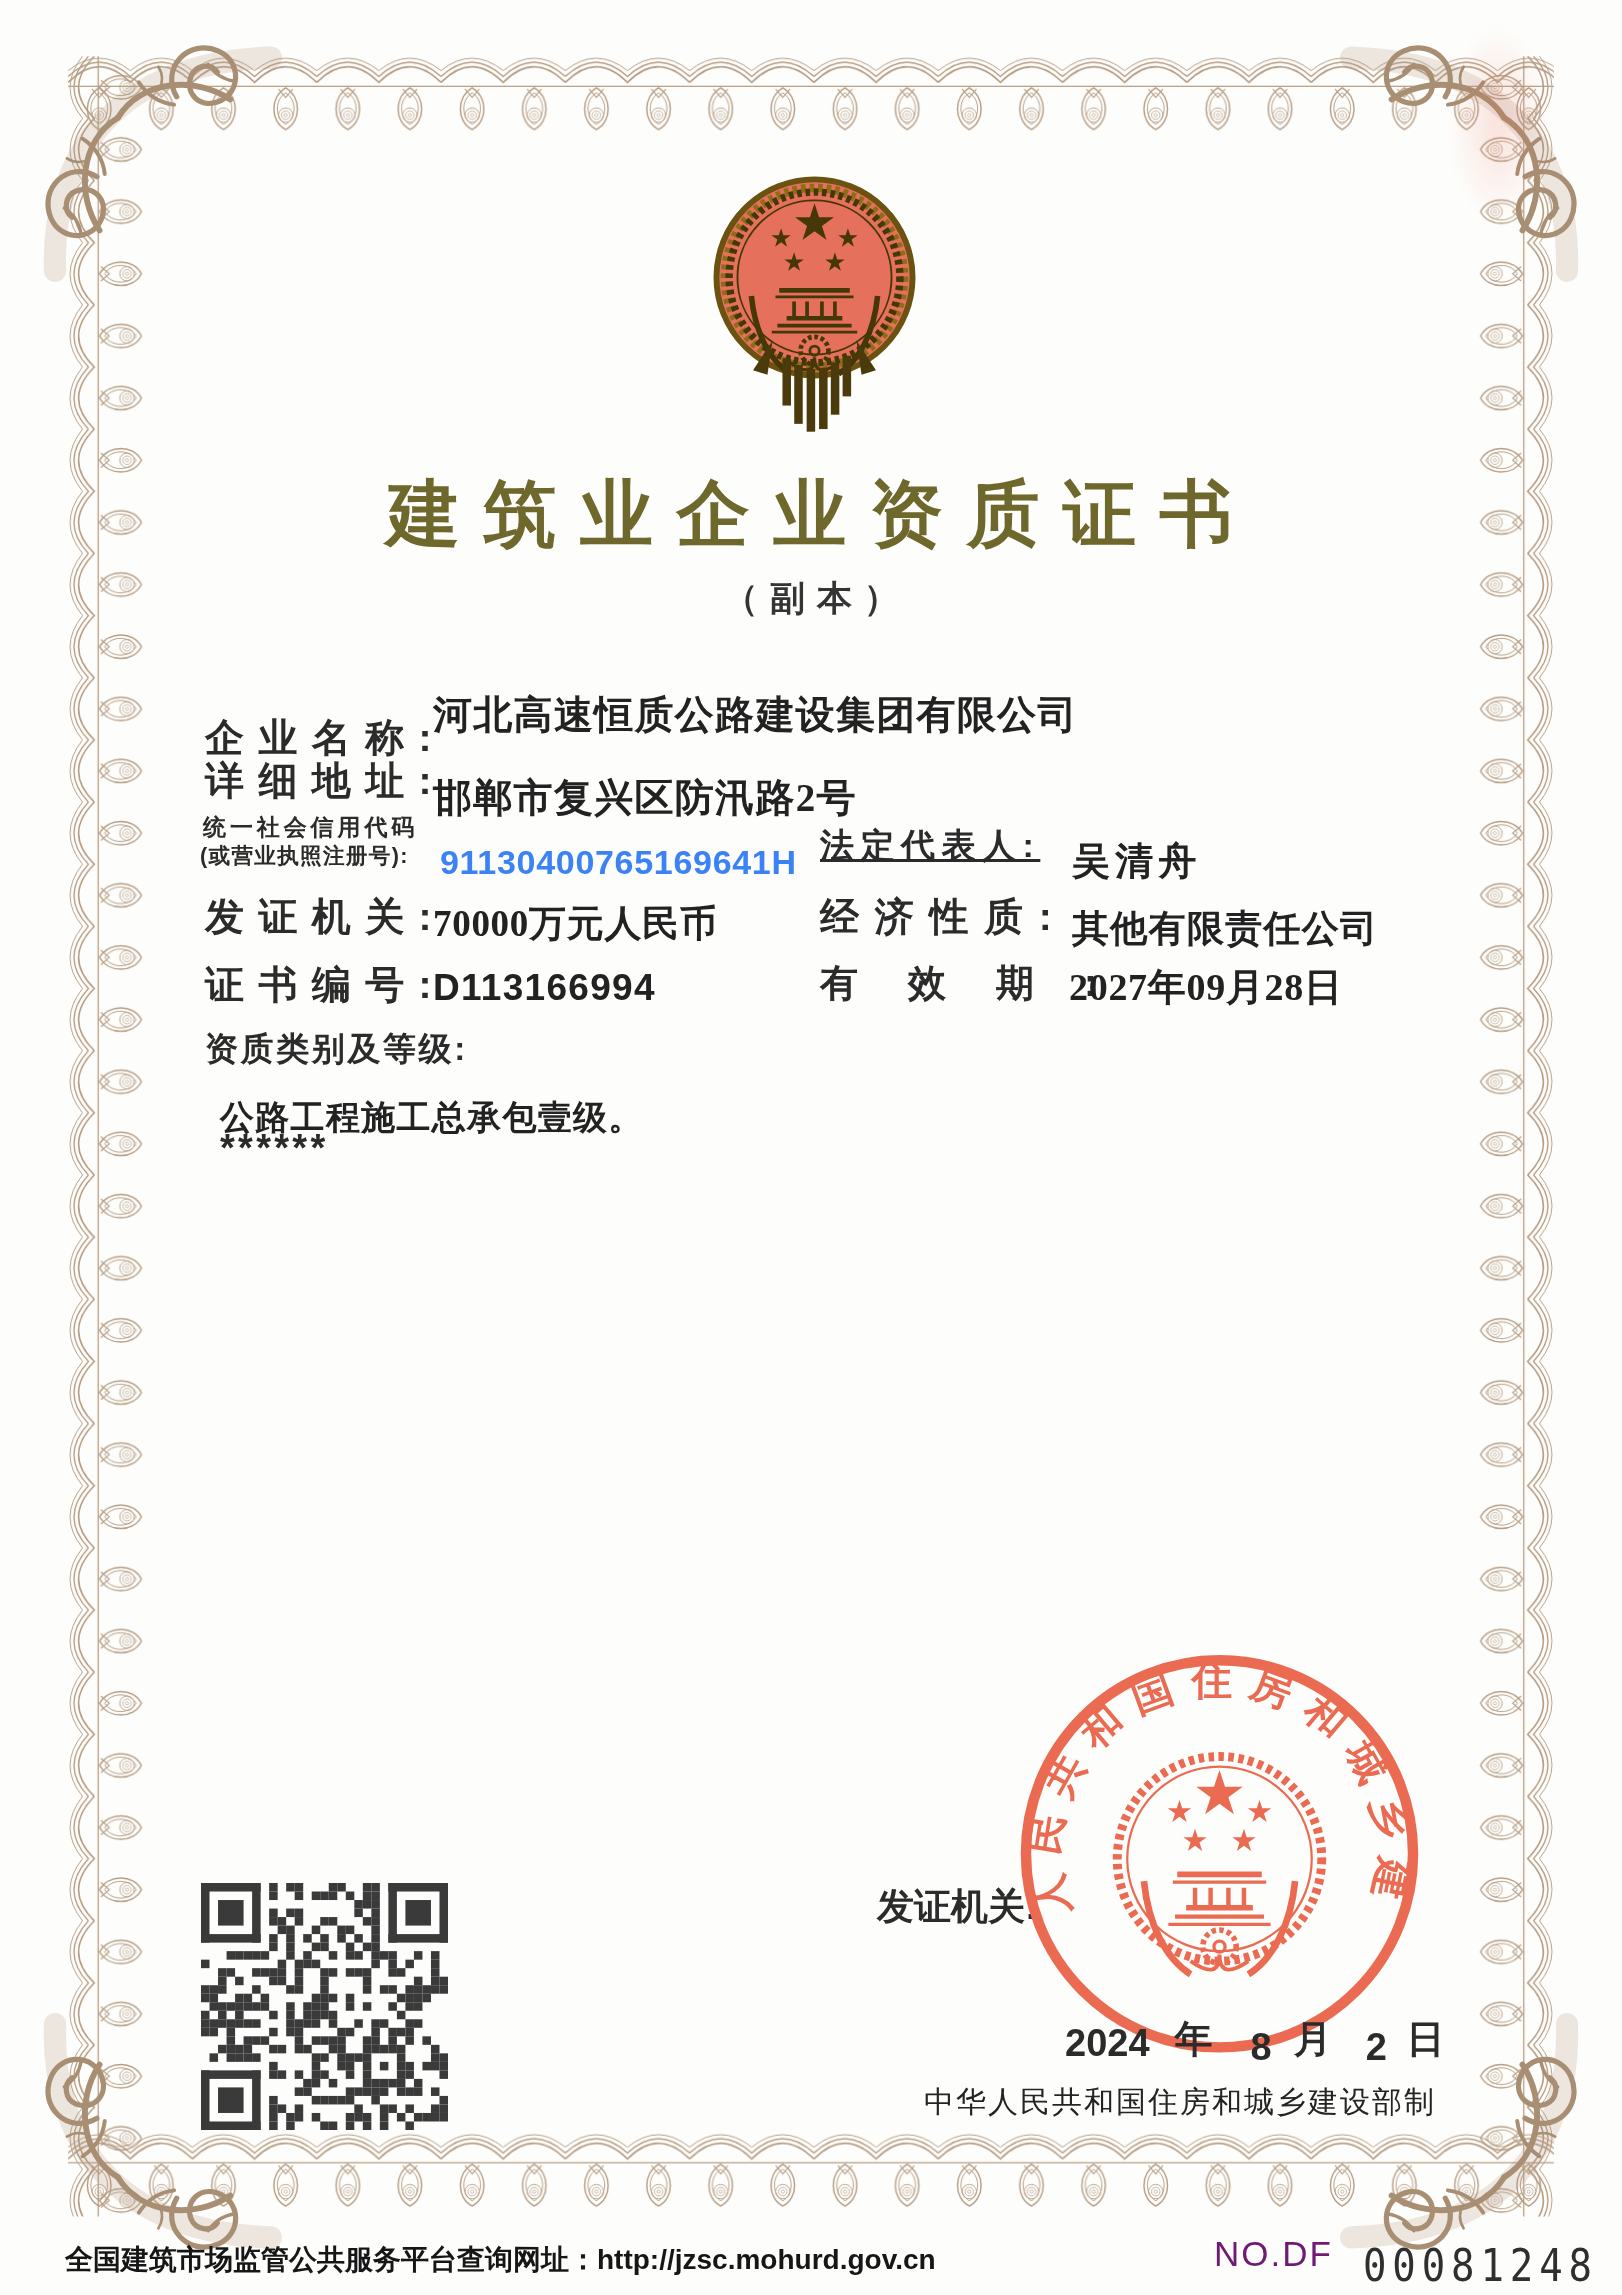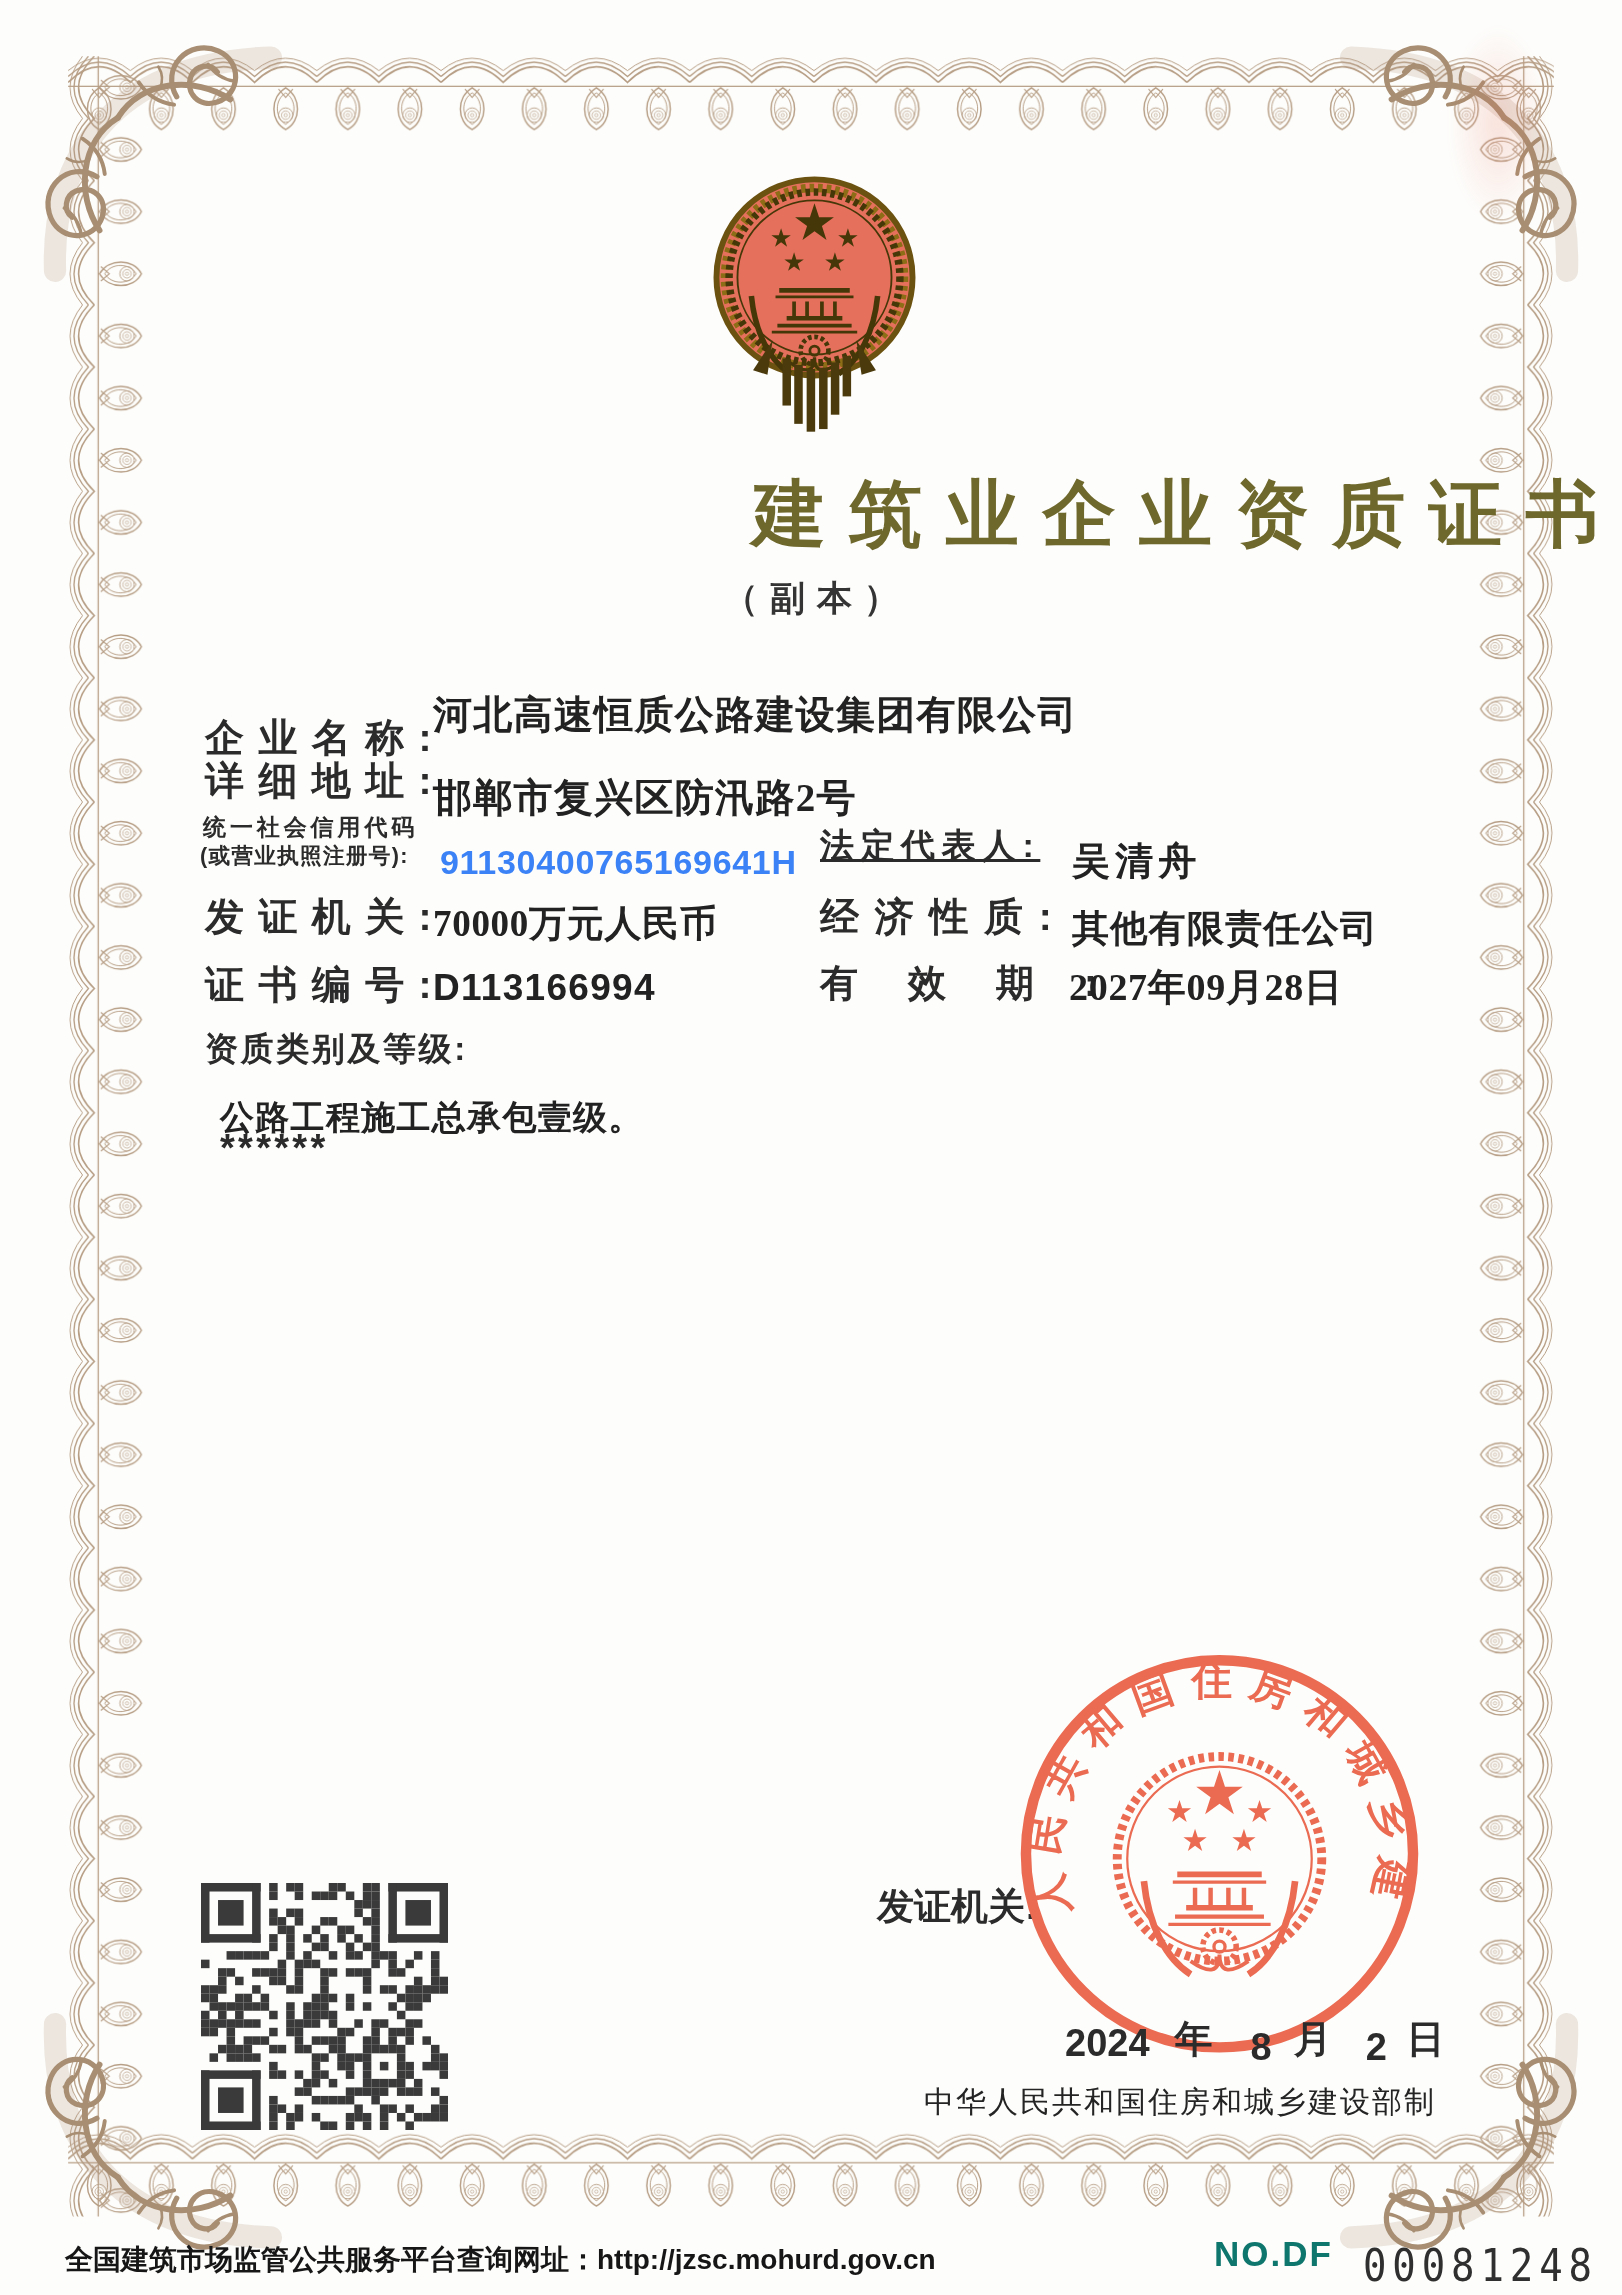--- a/index.html
+++ b/index.html
@@ -3,21 +3,21 @@
 <meta charset="utf-8">
 <style>
   html,body{margin:0;padding:0;}
   body{
     width:1622px;height:2295px;position:relative;background:#fdfdfb;
     font-family:"Liberation Sans",sans-serif;color:#2e2e2e;overflow:hidden;
   }
   .abs{position:absolute;}
   
   .cert-title{
-    left:0;right:0;top:466px;text-align:right;
+    left:0;right:0;top:466px;text-align:center;
     font-size:73px;font-weight:bold;color:#6f682c;
     letter-spacing:23.6px;padding-left:21px;
     font-family:"Liberation Sans",sans-serif;
   }
   .cert-subtitle{
     left:0;right:0;top:575px;text-align:center;
     font-size:35px;font-weight:bold;color:#343434;
     letter-spacing:11.8px;padding-left:11.8px;
   }
   
@@ -36,21 +36,21 @@
   .date-row span{display:block;}
   .date-row span:nth-child(1){margin-right:25px;}
   .date-row span:nth-child(2){margin-right:38px;}
   .date-row span:nth-child(3){margin-right:22px;margin-bottom:-3.9px;}
   .date-row span:nth-child(4){margin-right:34px;}
   .date-row span:nth-child(5){margin-right:19.6px;margin-bottom:-3.9px;}
   .made-by{font-size:30px;font-weight:normal;letter-spacing:2px;color:#242424;white-space:nowrap;}
   
   .footer-query{font-size:28px;font-weight:bold;color:#161616;white-space:nowrap;}
   .serial{display:flex;align-items:flex-start;}
-  .serial-prefix{font-size:35px;font-weight:bold;color:#0f766e;letter-spacing:2px;}
+  .serial-prefix{font-size:35px;font-weight:normal;color:#701a75;letter-spacing:2px;}
   .serial-number{font-size:39px;font-family:"DejaVu Sans Mono",monospace;font-weight:normal;
     color:#2f2f2f;letter-spacing:5.9px;margin-left:30px;margin-top:9.2px;transform:scaleY(1.15);}
   
   .ghost{left:1449px;top:26px;width:98px;height:196px;border-radius:50%;
     background:radial-gradient(closest-side,rgba(233,106,82,.18),rgba(233,106,82,0));
     filter:blur(3.9px);}
 </style>
 </head>
 <body>
 

